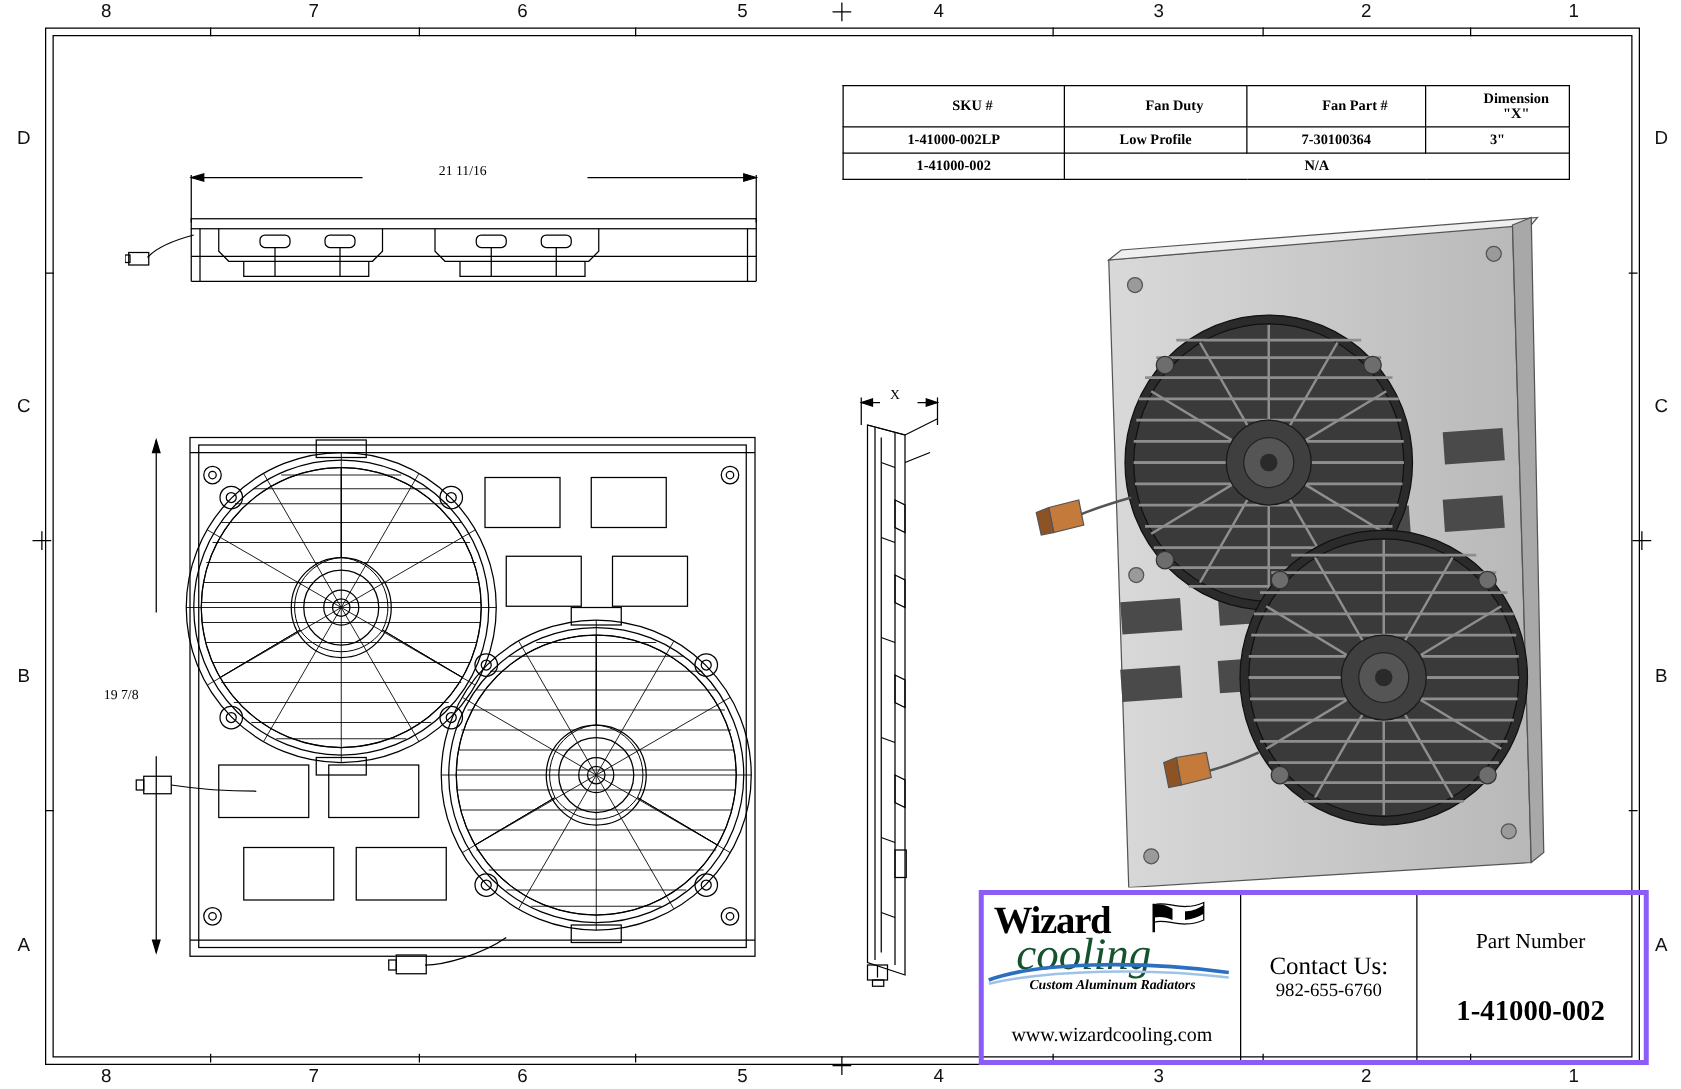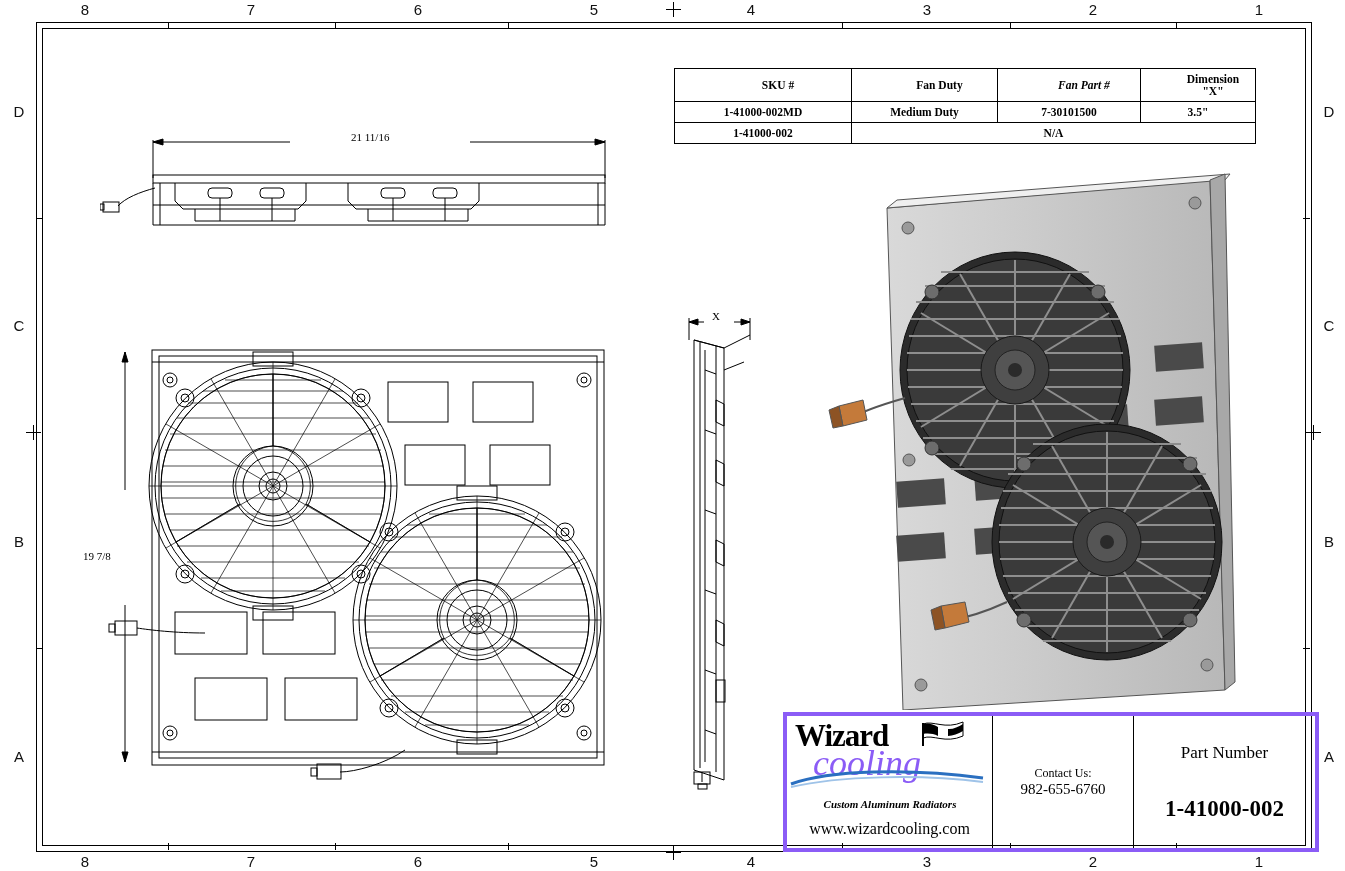--- a/index.html
+++ b/index.html
@@ -24,37 +24,37 @@
   .cross:before,.cross:after{content:"";position:absolute;background:#000;}
   .cross:before{left:0;top:7px;width:15px;height:1px;}
   .cross:after{left:7px;top:0;width:1px;height:15px;}
 
   
   .spec-table{position:absolute;left:674px;top:68px;border-collapse:collapse;font-family:"Liberation Serif",serif;}
   .spec-table td,.spec-table th{border:1px solid #000;font-size:11.5px;text-align:center;padding:4px 6px;font-weight:bold;}
   .spec-table th{font-weight:bold;padding-left:36px;}
   .col-sku{width:134px;}
   .col-type{width:103px;}
-  .col-part{width:100px;font-style:italic;}
+  .col-part{width:100px;}
   .col-dim{width:72px;}
 
   
   .title-block{position:absolute;left:783px;top:712px;width:528px;height:132px;border:4px solid #8b5cf6;display:flex;}
   .tb-logo{width:205px;border-right:1px solid #000;position:relative;overflow:hidden;}
   .tb-contact{width:140px;border-right:1px solid #000;display:flex;flex-direction:column;align-items:center;justify-content:center;}
   .tb-part{flex:1;display:flex;flex-direction:column;align-items:center;justify-content:space-around;padding:10px 0;}
-  .tb-contact-label{font-size:12px;}
+  .tb-contact-label{font-size:20px;}
   .tb-contact-phone{font-size:15px;}
   .tb-part-label{font-size:17px;}
   .tb-part-num{font-size:23px;font-weight:bold;}
 
   .wiz-brand{position:absolute;left:8px;top:6px;width:190px;}
   .wiz-word{font-family:"Liberation Serif",serif;font-size:31px;font-weight:bold;letter-spacing:-1px;line-height:28px;}
-  .wiz-cool{font-family:"Liberation Serif",serif;font-style:italic;font-size:36px;color:#8b5cf6;line-height:30px;margin-left:18px;margin-top:-2px;}
-  .wiz-sub{font-family:"Liberation Serif",serif;font-size:11px;font-style:italic;font-weight:bold;margin-top:20px;text-align:center;}
+  .wiz-cool{font-family:"Liberation Serif",serif;font-style:italic;font-size:36px;color:#14532d;line-height:30px;margin-left:18px;margin-top:-2px;}
+  .wiz-sub{font-family:"Liberation Serif",serif;font-size:11px;font-style:italic;font-weight:bold;margin-top:4px;text-align:center;}
   .flag{position:absolute;right:18px;top:-2px;width:46px;height:26px;}
   .swoosh{position:absolute;left:2px;top:50px;width:196px;height:22px;}
   .tb-url{position:absolute;left:0;top:104px;width:205px;text-align:center;font-size:16px;}
 
   
   .dim{position:absolute;font-family:"Liberation Serif",serif;font-size:11px;}
 
   svg{display:block;}
 </style>
 </head>
@@ -118,24 +118,24 @@
 
   <table class="spec-table">
     <tbody>
         <tr>
       <th class="col-sku">SKU #</th>
       <th class="col-type">Fan Duty</th>
       <th class="col-part">Fan Part #</th>
       <th class="col-dim">Dimension "X"</th>
     </tr>
     <tr>
-      <td>1-41000-002MD</td>
-      <td>Medium Duty</td>
-      <td>7-30101500</td>
-      <td>3.5"</td>
+      <td>1-41000-002LP</td>
+      <td>Low Profile</td>
+      <td>7-30100364</td>
+      <td>3"</td>
     </tr>
     <tr>
       <td>1-41000-002</td>
       <td colspan="3">N/A</td>
     </tr>
   </tbody>
     </table>
 
   <svg width="560" height="130" style="position:absolute;left:100px;top:130px;">
 

